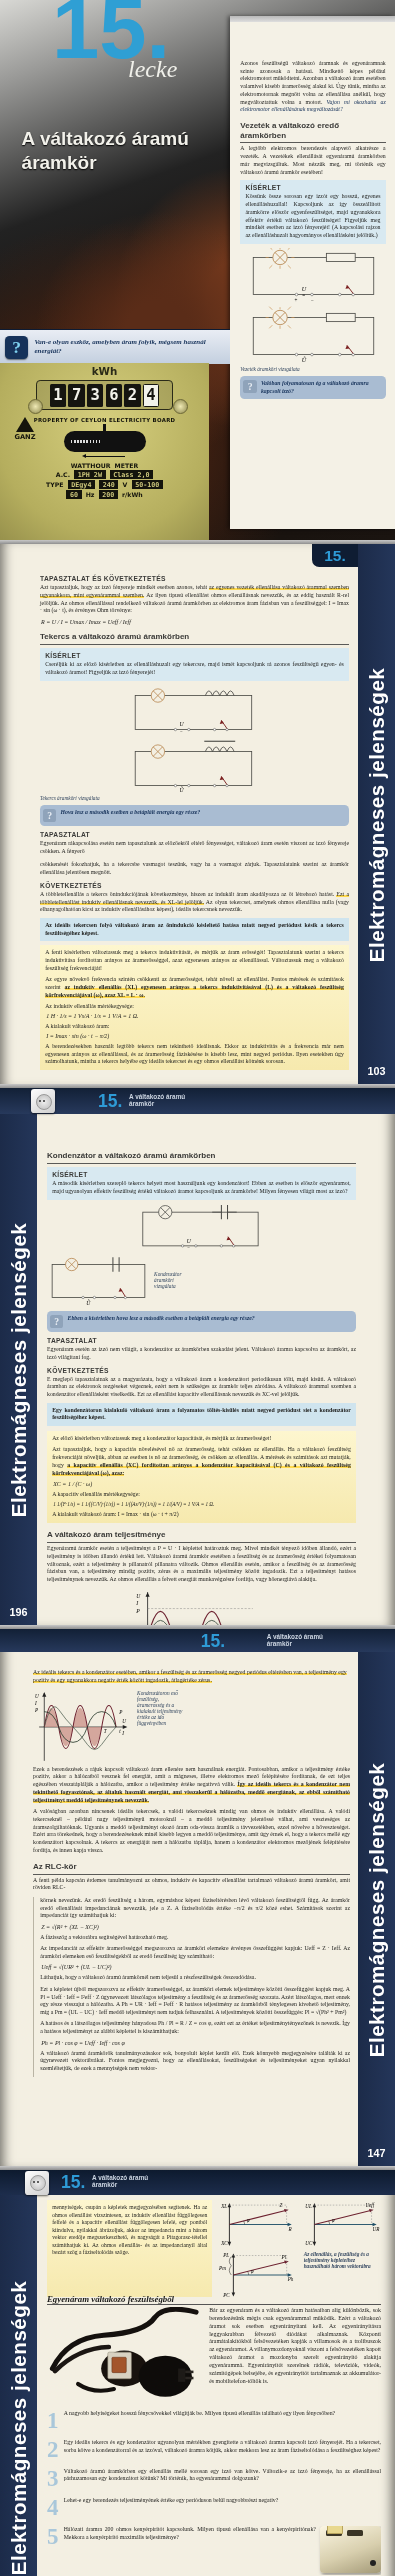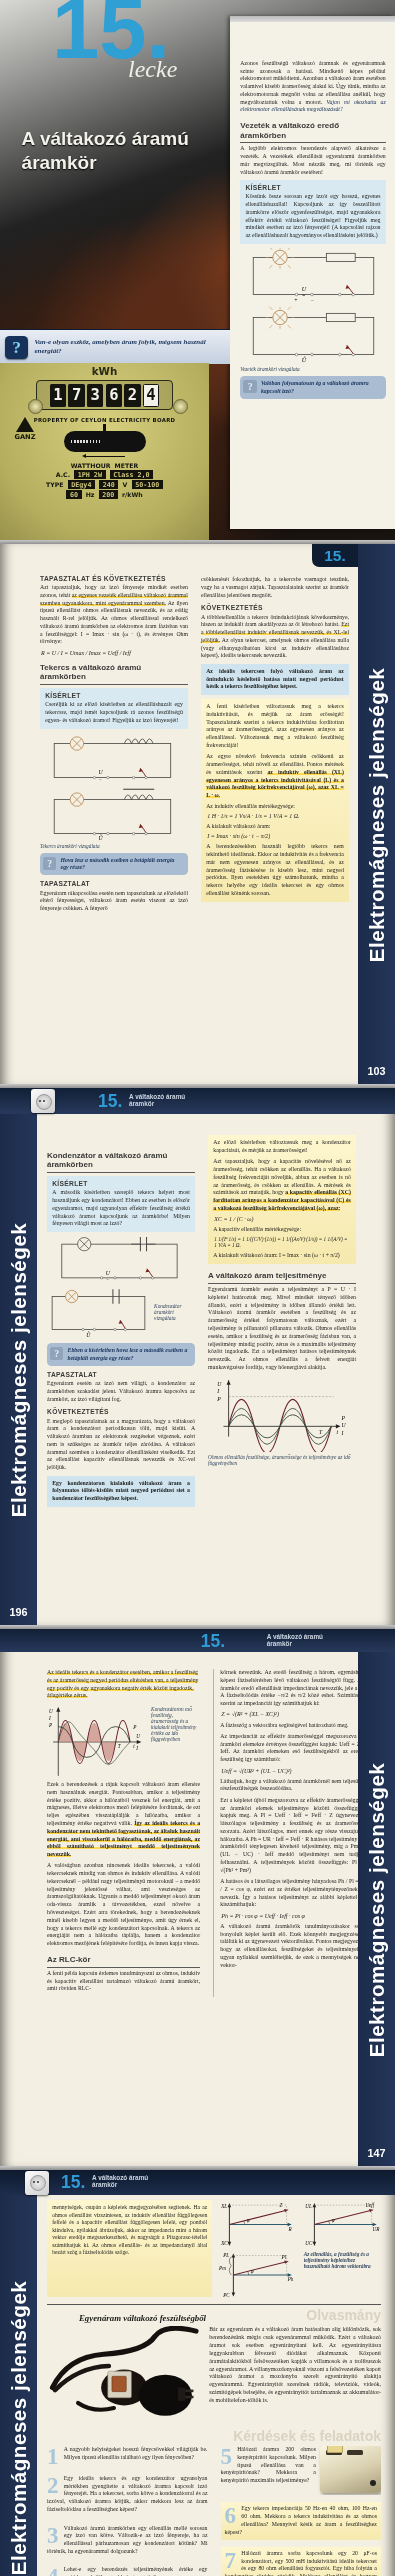--- a/index.html
+++ b/index.html
@@ -17,21 +17,21 @@
   .formula{font-style:italic;font-size:6px;margin:2.1px 0 4.1px 1px;}
   .kbox{background:#d8e9f1;padding:4.1px 5.2px 3.1px 5.2px;margin:3.1px 0 4.1px 0;}
   .kbox .khead{margin-top:0;}
   .ybox{background:linear-gradient(#fdf6cf,#f6e9ae);padding:4.1px 5.2px 3.1px 5.2px;margin:3.1px 0 4.1px 0;}
   .bluebox{background:#cfe4ee;padding:3.6px 5.2px;margin:4.1px 0;font-weight:bold;font-size:5.8px;line-height:1.35;text-align:justify;}
   .qbox{background:#a9bcd2;border-radius:4.6px;padding:3.6px 5.2px 3.6px 3.1px;margin:4.1px 0;display:flex;gap:4.1px;align-items:flex-start;}
   .qbox .qicon{flex:0 0 13.4px;height:13.4px;background:#8fa3ba;border-radius:2.6px;color:#e9eef4;
       font:bold 9.8px "Liberation Serif",serif;text-align:center;line-height:13.4px;}
   .qbox .qtext{font-style:italic;font-weight:bold;color:#16325a;font-size:5.8px;line-height:1.3;}
   .mark{background:linear-gradient(to top,#ffd94d 30%,rgba(255,217,77,0) 30%);}
-  .cols{display:flex;gap:13px;}
+  .cols{display:flex;gap:1px;flex-direction:column;}
   .col{flex:1 1 0;}
   
   .sidebar{position:absolute;top:0;height:100%;width:37px;background:linear-gradient(90deg,#1c2b49,#24365a);z-index:5;}
   .sidebar.right{right:0;}
   .sidebar.left{left:0;}
   .vtext{position:absolute;top:50%;left:50%;transform:translate(-50%,-50%) ;
       writing-mode:vertical-rl;text-orientation:mixed;transform:translate(-50%,-50%) rotate(180deg);
       font:bold 20.6px/1 "Liberation Sans",sans-serif;color:#fff;letter-spacing:0.5px;white-space:nowrap;}
   .pagenum{position:absolute;bottom:8.2px;width:100%;text-align:center;color:#fff;
       font:bold 10.8px "Liberation Sans",sans-serif;}
@@ -431,21 +431,21 @@
       <div style="position:absolute;right:170px;top:-1.5px;" class="hdr15">15.</div>
       <div style="position:absolute;right:72px;top:-1px;" class="hdrtitle">
         <div>A váltakozó áramú</div>
           <div>áramkör</div>
       </div>
     </div>
     <div class="sidebar right" style="top:23px;height:515px;">
       <div class="vtext">Elektromágneses jelenségek</div>
       <div class="pagenum">147</div>
     </div>
-    <div class="content" style="left:47px;top:40px;width:317px;font-size:5.6px;">
+    <div class="content" style="left:33px;top:40px;width:317px;font-size:5.6px;">
       <div class="cols">
         <div class="col">
           <p class="mark" style="display:inline;">Az ideális tekercs és a kondenzátor esetében, amikor a feszültség és az áramerősség negyed periódus eltérésben van, a teljesítmény egy pozitív és egy ugyanakkora negatív érték között ingadozik, átlagértéke zérus.</p>
           
           <div style="display:flex;gap:4.1px;align-items:flex-start;margin-top:4.1px;">
             <svg width="100" height="77" viewBox="0 0 195 150" style="font-size:10.8px">
               <line x1="22" y1="8" x2="22" y2="140" stroke="#222" stroke-width="1.5"></line>
               <path d="M22 6 l-4 9 h8 z" fill="#222"></path>
               <line x1="12" y1="74" x2="180" y2="74" stroke="#222" stroke-width="1.5"></line>
               <path d="M184 74 l-9 -4 v8 z" fill="#222"></path>
@@ -567,41 +567,39 @@
               <text x="10" y="92" font-size="10" font-style="italic">PC</text>
               <text x="136" y="62" font-size="10" font-style="italic">Ph</text>
               <text x="124" y="18" font-size="10" font-style="italic">Pl</text>
               <text x="64" y="46" font-size="10" font-style="italic">φ</text>
             </svg>
             <div class="caption" style="width:72px;font-weight:bold;">Az ellenállás, a feszültség és a teljesítmény képleteihez használható három vektorábra</div>
           </div>
         </div>
       </div>
       <div style="border-top:0.8px solid #555;margin:3.1px 0 1px 0;"></div>
-      <div class="watermark">Olvasmány</div>
-      <div class="ital-h" style="margin-top:-12.4px;margin-left:32px;">Egyenáram váltakozó feszültségből</div>
+      <div class="ital-h" style="margin-top:-12.4px;">Egyenáram váltakozó feszültségből</div>
       <div style="overflow:hidden;">
         <div class="charger">
           <svg width="157" height="100" viewBox="0 0 305 195">
             <path d="M10 120 Q40 60 110 55 Q190 50 210 20 Q230 -5 290 10" fill="none" stroke="#15110e" stroke-width="10" stroke-linecap="round"></path>
             <path d="M15 125 Q60 80 120 78" fill="none" stroke="#1b1613" stroke-width="9" stroke-linecap="round"></path>
             <ellipse cx="150" cy="120" rx="45" ry="35" fill="#18120e"></ellipse>
             <rect x="118" y="88" width="46" height="52" fill="#d8d2c2" stroke="#8a8372" rx="3"></rect>
             <rect x="126" y="98" width="28" height="30" fill="#a3552c" stroke="#5e2f17" rx="2"></rect>
             <ellipse cx="230" cy="135" rx="52" ry="40" fill="#0e0c0a"></ellipse>
             <rect x="255" y="120" width="14" height="26" fill="#1d1a17"></rect>
             <rect x="269" y="124" width="16" height="5" fill="#2a2622"></rect>
             <rect x="269" y="136" width="16" height="5" fill="#2a2622"></rect>
             <path d="M60 150 Q90 170 130 160" fill="none" stroke="#14100d" stroke-width="8" stroke-linecap="round"></path>
           </svg>
 
         </div>
         <p style="font-size:5.9px;">Bár az egyenáram és a váltakozó áram hatásaiban alig különbözik, sok berendezésünk mégis csak egyenárammal működik. Ezért a váltakozó áramot sok esetben egyenirányítani kell. Az egyenirányításra leggyakrabban félvezető diódákat alkalmaznak. Központi áramátalakítókból felsővezetéken kapják a villamosok és a trolibuszok az egyenáramot. A villanymozdonyoknál viszont a felsővezetéken kapott váltakozó áramot a mozdonyba szerelt egyenirányító alakítja egyenárammá. Egyenirányítót szerelnek rádiók, televíziók, videók, számítógépek belsejébe, és egyenirányítót tartalmaznak az akkumulátor- és mobiltelefon-töltők is.</p>
       </div>
-      <div class="watermark" style="margin-top:1px;">Kérdések és feladatok</div>
       <div class="cols" style="margin-top:2.1px;">
         <div class="col">
           <div class="question">
             <div class="qnum">1</div>
             <p>A nagyobb helyiségeket hosszú fénycsövekkel világítják be. Milyen típusú ellenállás található egy ilyen fénycsőben?</p>
           </div>
           <div class="question">
             <div class="qnum">2</div>
             <p>Egy ideális tekercs és egy kondenzátor ugyanolyan mértékben gyengítette a váltakozó áramra kapcsolt izzó fényerejét. Ha a tekercset, sorba kötve a kondenzátorral és az izzóval, váltakozó áramra kötjük, akkor mekkora lesz az áram fáziseltolódása a feszültséghez képest?</p>
           </div>

